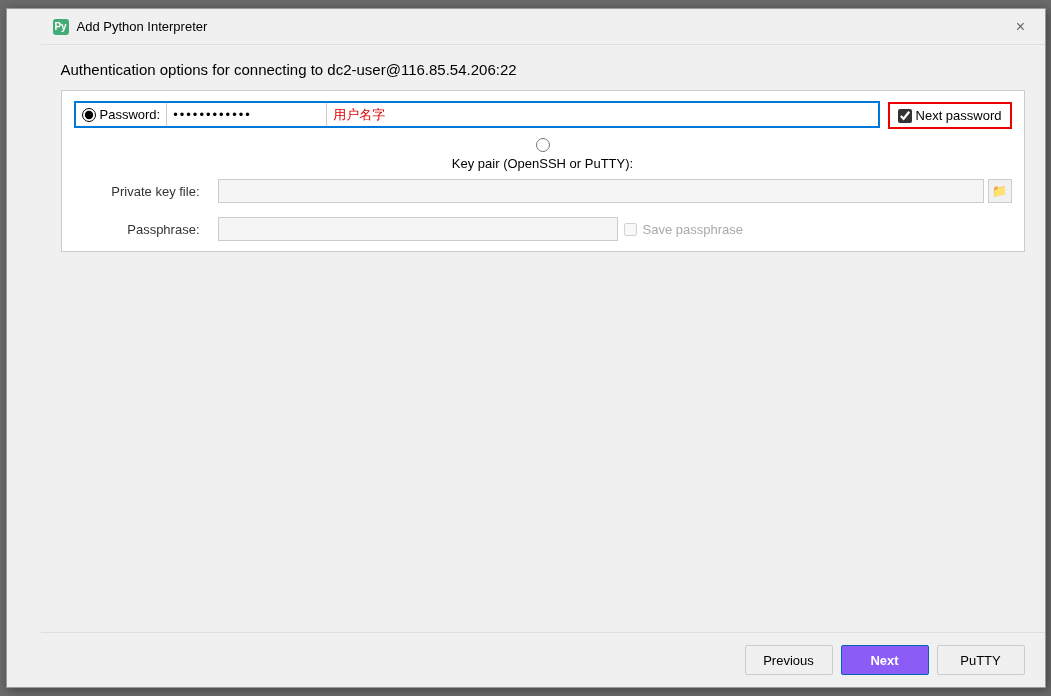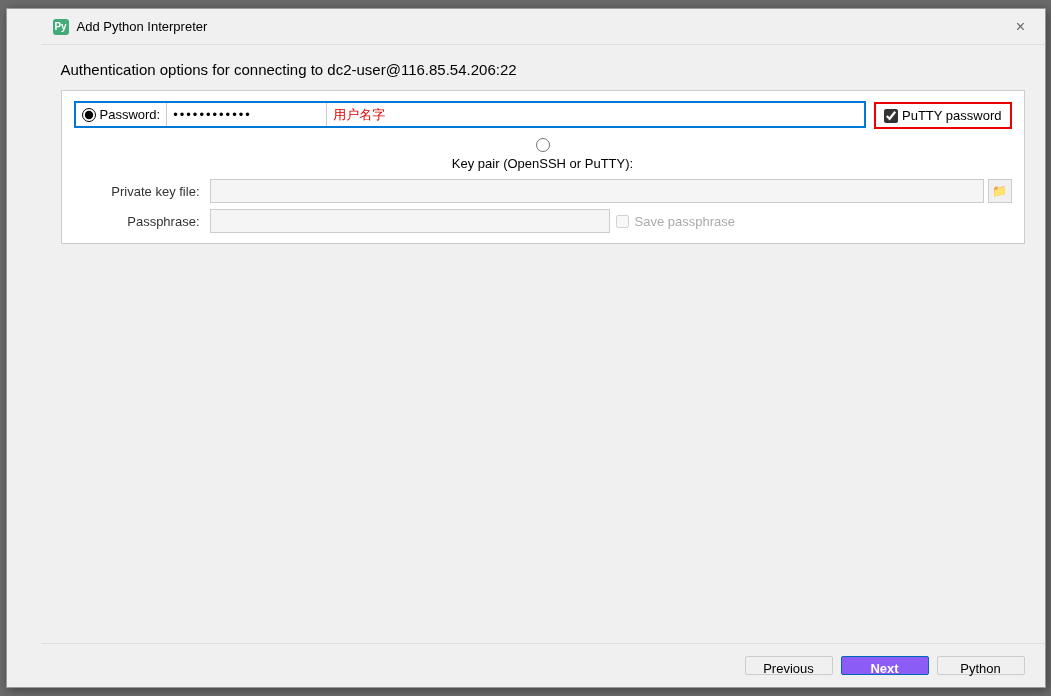--- a/index.html
+++ b/index.html
@@ -159,21 +159,21 @@
       display: flex;
       align-items: center;
       gap: 4px;
       margin-bottom: 8px;
       flex-direction: column;
     }
 
     .form-grid {
       display: grid;
       grid-template-columns: 110px 1fr;
-      gap: 6px;
+      gap: 14px;
       align-items: center;
       margin-left: 20px;
     }
 
     .form-label {
       text-align: right;
       font-size: 13px;
       color: #333;
       padding-right: 4px;
     }
@@ -232,21 +232,21 @@
       justify-content: flex-end;
       align-items: center;
       gap: 8px;
       padding: 12px 20px;
       border-top: 1px solid #ddd;
       background: #f0f0f0;
     }
 
     .btn {
       min-width: 88px;
-      height: 19px;
+      height: 30px;
       padding: 4px 16px;
       border: 1px solid #ccc;
       background: #f0f0f0;
       cursor: pointer;
       font-size: 13px;
       border-radius: 2px;
     }
 
     .btn-primary {
       background: #8b5cf6;
@@ -289,21 +289,21 @@
         <div class="password-row" style="flex:1; display:flex; ">
           <div class="radio-label-container">
             <input type="radio" class="radio-input" name="authType" checked="" style="">
             <label>Password:</label>
           </div>
           <input type="password" class="password-input" value="············" style="">
           <input type="text" class="username-input" style="color: rgb(224, 0, 0);" value="用户名字">
         </div>
         <div class="save-password-container">
           <input type="checkbox" class="save-password-checkbox" checked="" style="">
-          <label class="save-password-label">PuTTY password</label>
+          <label class="save-password-label">Next password</label>
         </div>
       </div>
 
       <div class="keypair-row">
         <input type="radio" class="radio-input" name="authType" style="">
         <label>Key pair (OpenSSH or PuTTY):</label>
       </div>
 
       <div class="form-grid">
         <div class="form-label">Private key file:</div>
@@ -322,15 +322,15 @@
         </div>
       </div>
     </div>
 
     <div class="spacer"></div>
   </div>
 
   <div class="dialog-footer">
     <button class="btn">Previous</button>
     <button class="btn btn-primary">Next</button>
-    <button class="btn">Python</button>
+    <button class="btn">PuTTY</button>
   </div>
 </div>
 
 </body></html>

